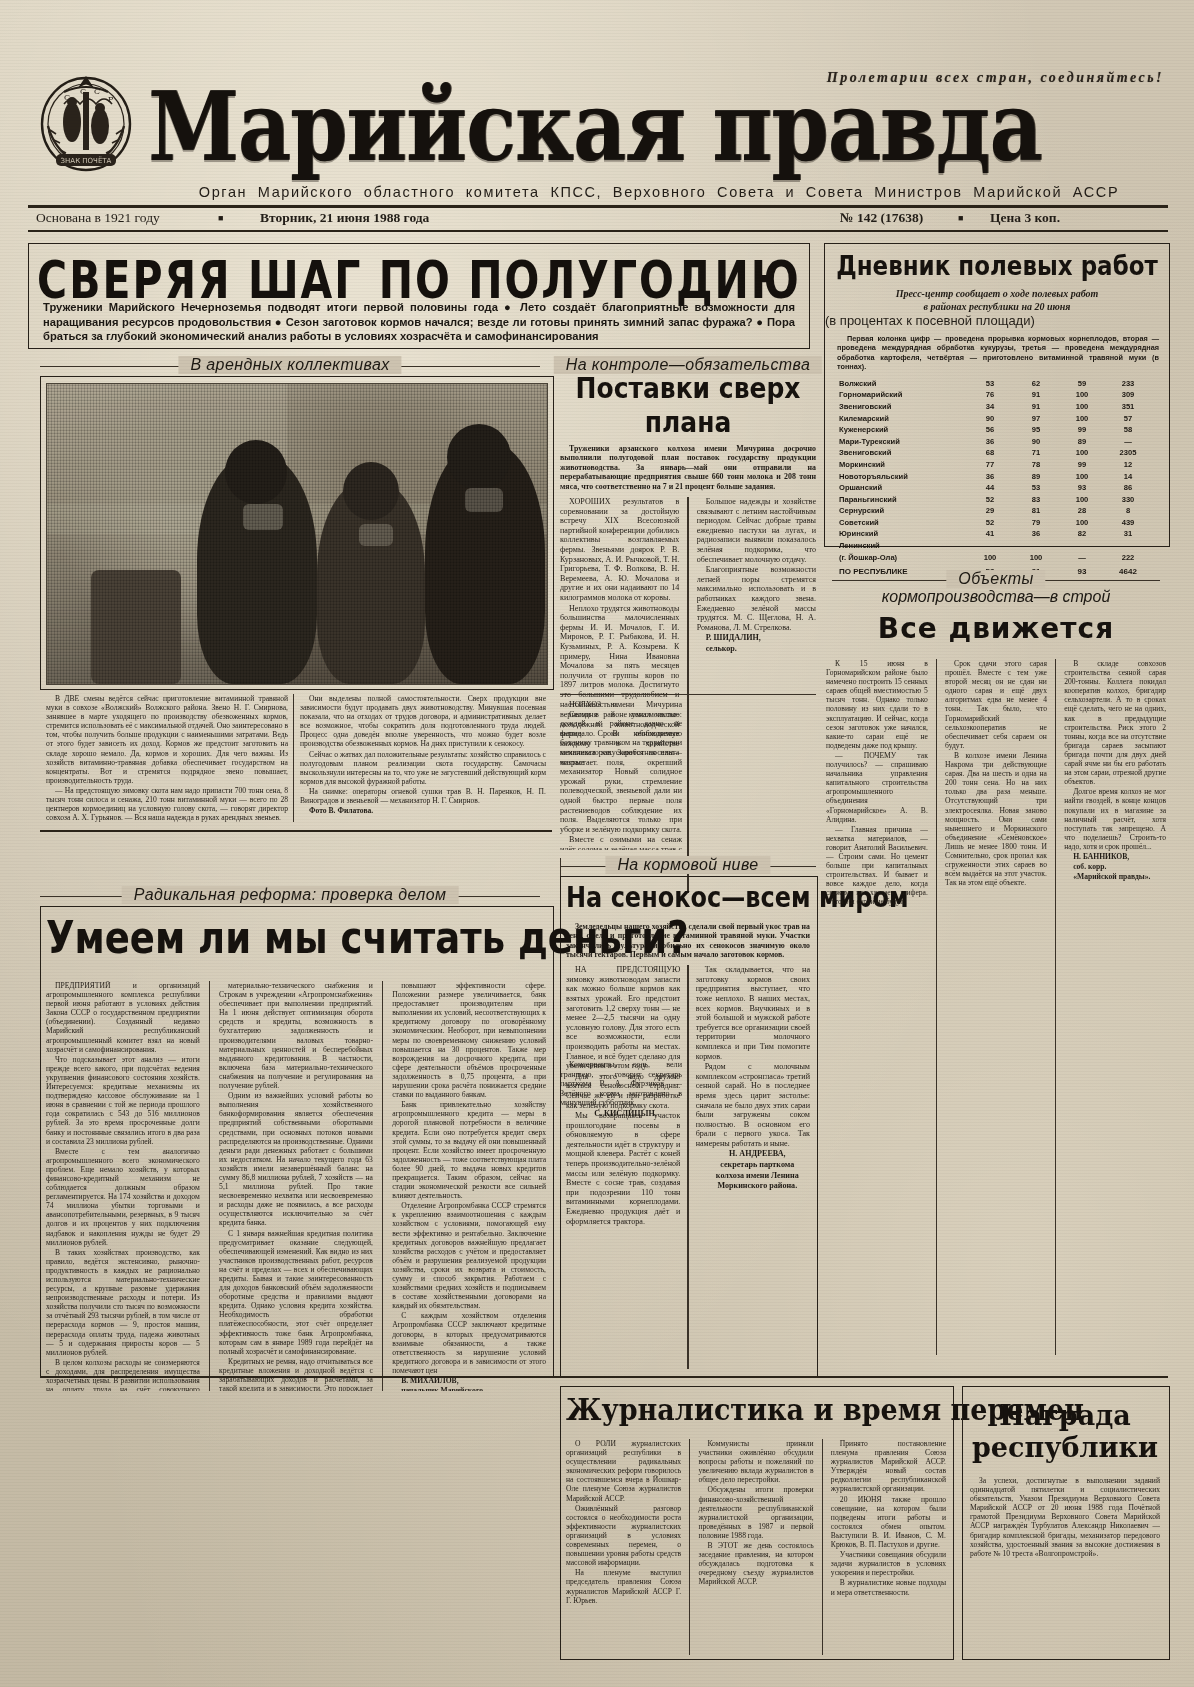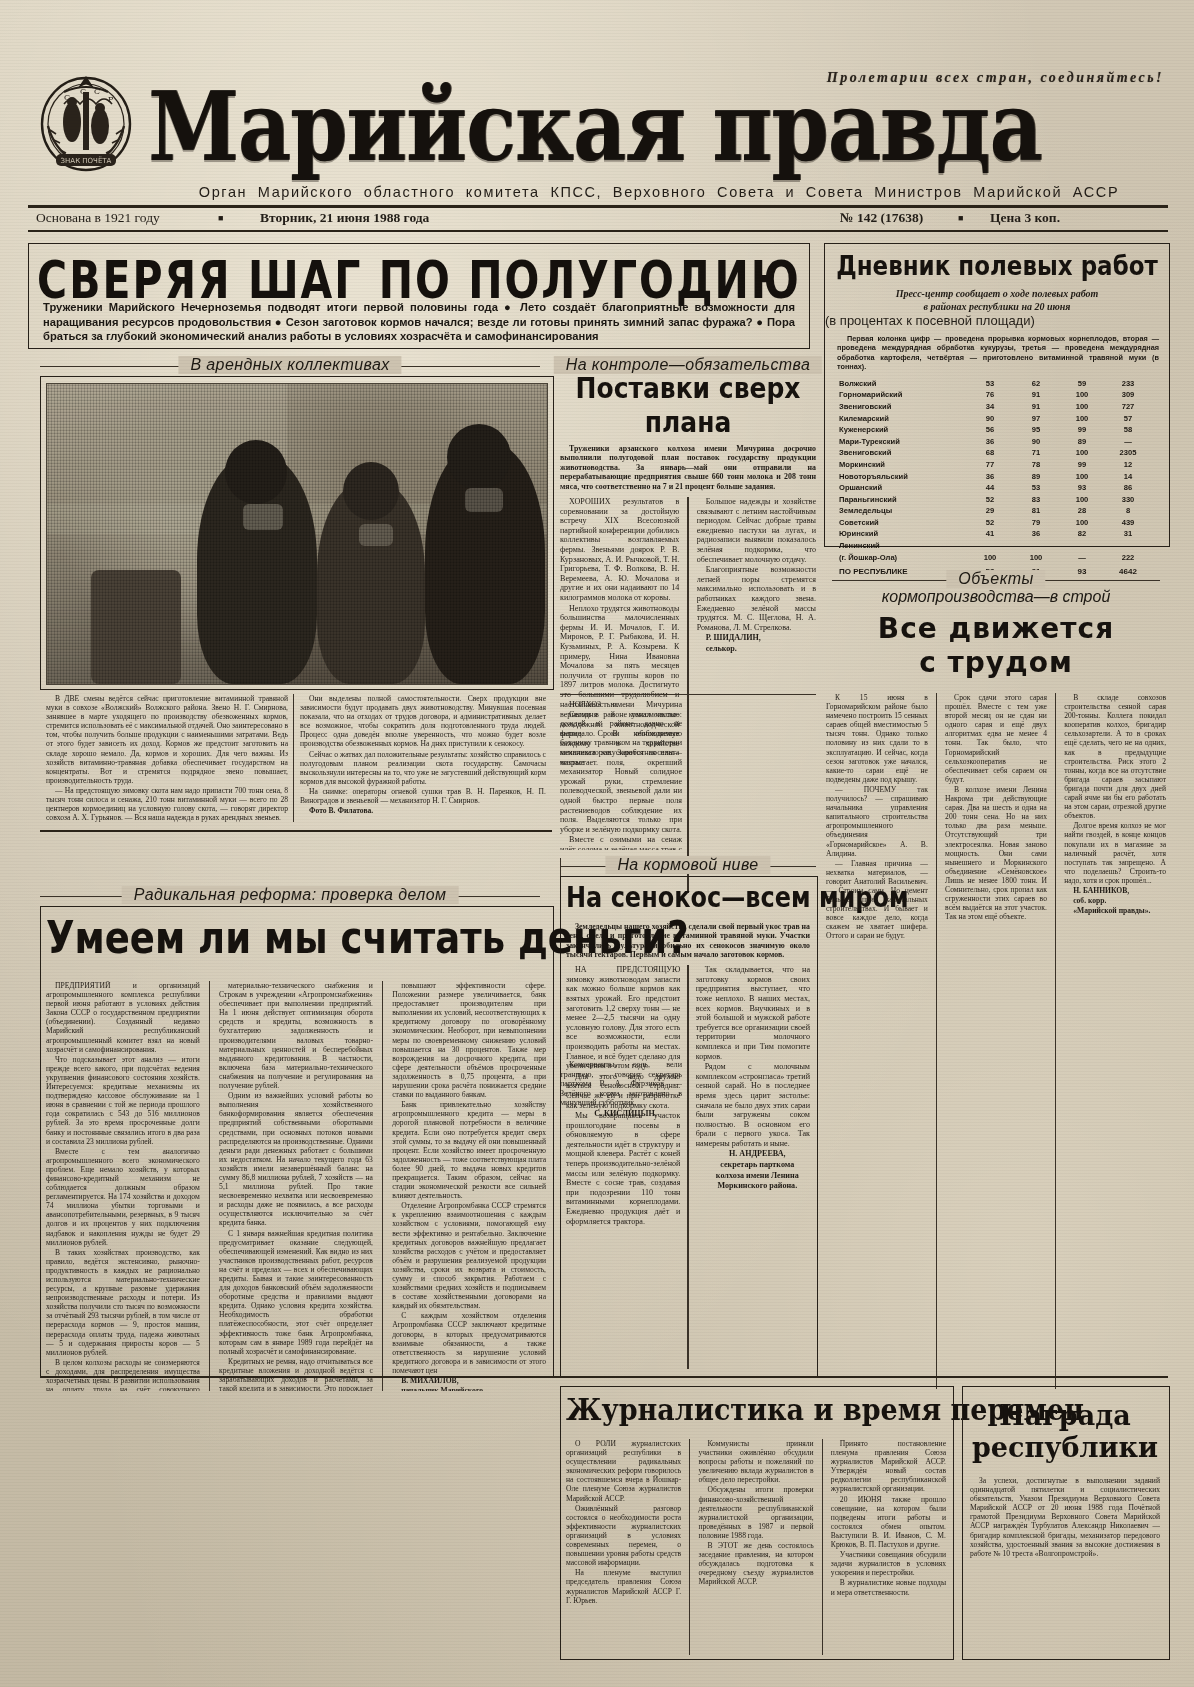--- a/index.html
+++ b/index.html
@@ -416,21 +416,21 @@
             <td class="n">76</td>
             <td class="n">91</td>
             <td class="n">100</td>
             <td class="n">309</td>
           </tr>
           <tr>
             <td class="name">Звениговский</td>
             <td class="n">34</td>
             <td class="n">91</td>
             <td class="n">100</td>
-            <td class="n">727</td>
+            <td class="n">351</td>
           </tr>
           <tr>
             <td class="name">Килемарский</td>
             <td class="n">90</td>
             <td class="n">97</td>
             <td class="n">100</td>
             <td class="n">57</td>
           </tr>
           <tr>
             <td class="name">Куженерский</td>
@@ -475,21 +475,21 @@
             <td class="n">86</td>
           </tr>
           <tr>
             <td class="name">Параньгинский</td>
             <td class="n">52</td>
             <td class="n">83</td>
             <td class="n">100</td>
             <td class="n">330</td>
           </tr>
           <tr>
-            <td class="name">Земледельцы</td>
+            <td class="name">Сернурский</td>
             <td class="n">29</td>
             <td class="n">81</td>
             <td class="n">28</td>
             <td class="n">8</td>
           </tr>
           <tr>
             <td class="name">Советский</td>
             <td class="n">52</td>
             <td class="n">79</td>
             <td class="n">100</td>
@@ -528,21 +528,20 @@
   </div>
 
   <div class="kicker" style="left:832px;top:570px;width:328px;">
     <div class="kl"></div>
     <div class="kt">Объекты</div>
   </div>
   <div style="position:absolute;left:832px;top:588px;width:328px;text-align:center;font-family:'Liberation Sans',sans-serif;font-style:italic;font-size:16px;color:#1d1913;">кормопроизводства—в строй</div>
 
   <div class="col" style="left:826px;top:612px;width:340px;">
     <div class="h-move">Все движется</div>
-    <div class="h-move">с трудом</div>
     <div style="display:flex;gap:8px;margin-top:13px;">
       <div class="body sm" style="width:106px;height:696px;">
         <p>К 15 июня в Горномарийском районе было намечено построить 15 сенных сараев общей вместимостью 5 тысяч тонн. Однако только половину из них сдали то в эксплуатацию. И сейчас, когда сезон заготовок уже начался, какие-то сараи ещё не подведены даже под крышу.</p>
         <p>— ПОЧЕМУ так получилось? — спрашиваю начальника управления капитального строительства агропромышленного объединения «Горномарийское» А. В. Алидина.</p>
         <p>— Главная причина — нехватка материалов, — говорит Анатолий Васильевич. — Строим сами. Но цемент больше при капитальных строительствах. И бывает и вовсе каждое дело, когда скажем не хватает шифера. Оттого и сараи не будут.</p>
       </div>
       <div class="vrule" style="position:static;width:1.3px;height:696px;"></div>
       <div class="body sm" style="width:106px;height:696px;">
         <p>Срок сдачи этого сарая прошёл. Вместе с тем уже второй месяц он не сдан ни одного сарая и ещё двух алгоритмах едва не менее 4 тонн. Так было, что Горномарийский сельхозкооператив не обеспечивает себя сараем он будут.</p>
         <p>В колхозе имени Ленина Накрома три действующие сарая. Два на шесть и одна на 200 тонн сена. Но на них только два раза меньше. Отсутствующий три электросеялка. Новая заново мощность. Они сами нынешнего и Моркинского объединение «Семёновское» Лишь не менее 1800 тонн. И Сомнительно, срок пропал как сгруженности этих сараев во всём выдаётся на этот участок. Так на этом ещё объекте.</p>

